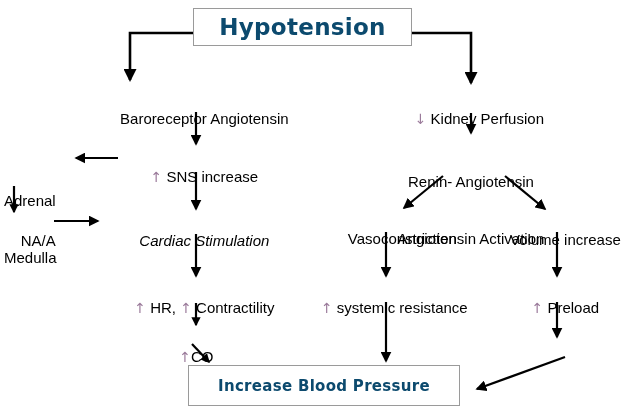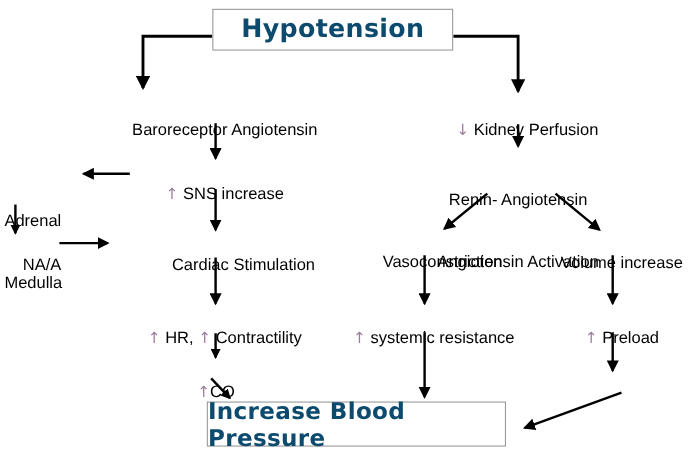--- a/index.html
+++ b/index.html
@@ -51,21 +51,21 @@
     align-items: center;
     justify-content: center;
     letter-spacing: 0.3px;
   }
   #box-hypotension {
     left: 193px; top: 8px; width: 219px; height: 38px;
     font-size: 23px;
   }
   #box-increase-bp {
     left: 188px; top: 365px; width: 272px; height: 41px;
-    font-size: 21px;
+    font-size: 15px;
   }
 </style>
 </head>
 <body>
 
 <div id="canvas">
 
   <svg id="edges" viewBox="0 0 633 418" width="633" height="418">
     <defs>
       <marker id="ah" viewBox="0 0 10 10" refX="8.5" refY="5" markerWidth="5" markerHeight="5" orient="auto-start-reverse">
@@ -116,21 +116,21 @@
 
   <div class="node left" style="left:4px; top:153px;">
     <div>Adrenal</div>
     <div>Medulla</div>
   </div>
 
   <div class="node left" style="left:4px; top:212px;">
     <span>NA/A</span>
   </div>
 
-  <div class="node center" style="left:213px; top:212px;">
+  <div class="node center" style="left:196px; top:212px;font-style:italic;">
     <span>Cardiac Stimulation</span>
   </div>
 
   <div class="node center" style="left:196px; top:279px;">
     <span class="arrow-up">↑</span><span> HR, </span><span class="arrow-up">↑</span><span> Contractility</span>
   </div>
 
   <div class="node center" style="left:188px; top:328px;">
     <span class="arrow-up">↑</span><span>CO</span>
   </div>

